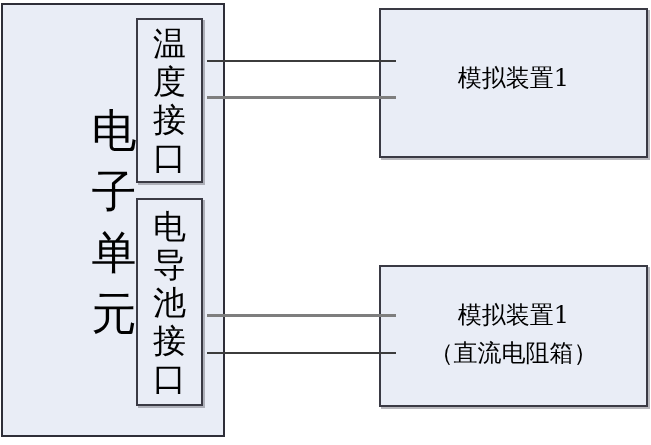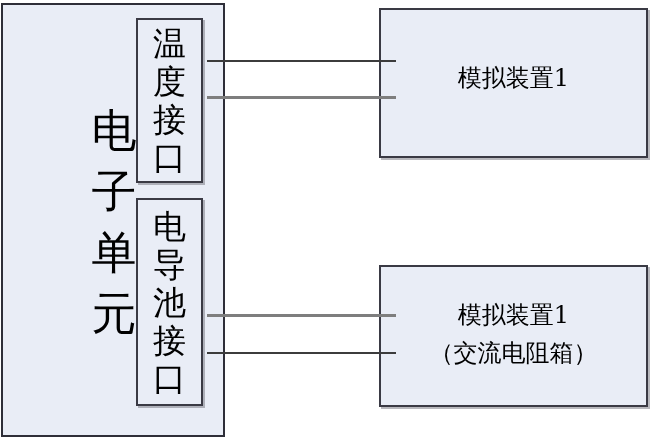--- a/index.html
+++ b/index.html
@@ -122,21 +122,21 @@
 
   <div class="box device-box device-dc">
     <div class="device-text">
       <div class="device-line">模拟装置1</div>
     </div>
   </div>
 
   <div class="box device-box device-ac">
     <div class="device-text">
       <div class="device-line">模拟装置1</div>
-      <div class="device-line">（交流电阻箱）</div>
+      <div class="device-line">（直流电阻箱）</div>
     </div>
   </div>
 
   <div class="wire wire-dark wire-temp-1"></div>
   <div class="wire wire-gray wire-temp-2"></div>
   <div class="wire wire-gray wire-cond-1"></div>
   <div class="wire wire-dark wire-cond-2"></div>
 
 </div>
 

